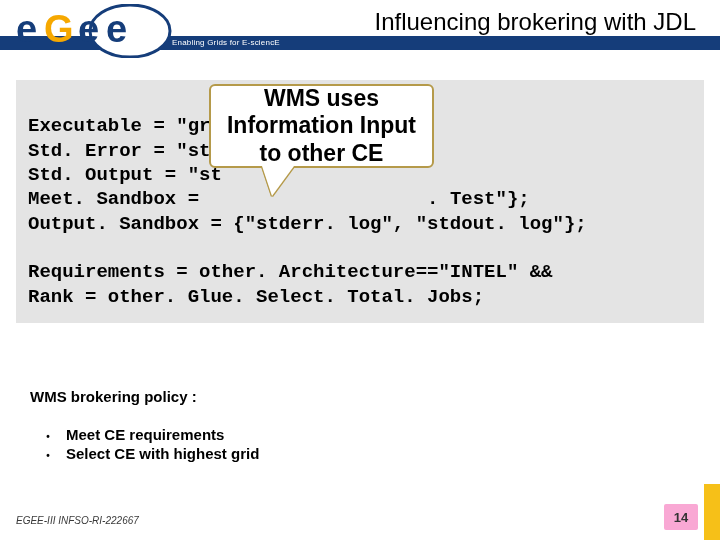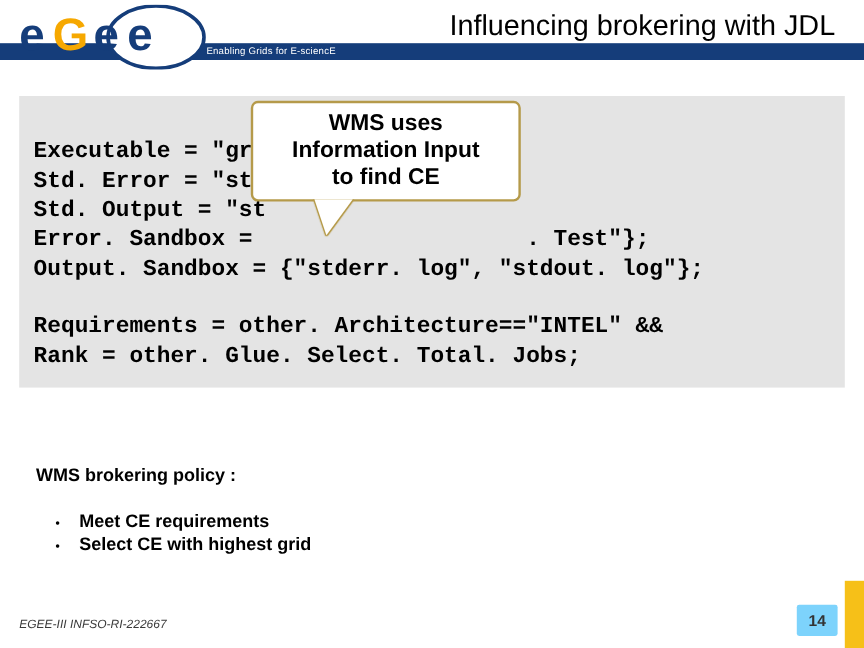--- a/index.html
+++ b/index.html
@@ -32,21 +32,21 @@
     font-family: "Courier New", Courier, monospace;
     font-size: 19px; font-weight: bold; line-height: 1.28;
     white-space: pre; color: #000;
   }
   .code .indent { padding-left: 32px; display: block; }
   .callout {
     position: absolute; left: 193px; top: 4px; width: 225px; height: 84px;
     background: #fff; border: 2px solid #b59a4a; border-radius: 6px;
     display: flex; align-items: center; justify-content: center;
     text-align: center; font-family: Arial, sans-serif;
-    font-size: 19px; font-weight: bold; line-height: 1.18;
+    font-size: 23px; font-weight: bold; line-height: 1.18;
   }
   .callout-tail {
     position: absolute; left: 246px; top: 86px; width: 0; height: 0;
     border-left: 10px solid transparent;
     border-right: 22px solid transparent;
     border-top: 30px solid #fff;
     filter: drop-shadow(0 1px 0 #b59a4a) drop-shadow(1px 0 0 #b59a4a) drop-shadow(-1px 0 0 #b59a4a);
     z-index: 2;
   }
   .policy {
@@ -58,21 +58,21 @@
     font-size: 15px; font-weight: bold;
   }
   .bullets .row { display: flex; align-items: baseline; margin-bottom: 2px; }
   .bullets .dot { width: 36px; text-align: center; font-size: 10px; }
   .footer-id {
     position: absolute; left: 16px; bottom: 14px;
     font-size: 10px; color: #3a3a3a; font-style: italic;
   }
   .pagenum {
     position: absolute; right: 22px; bottom: 10px;
-    width: 34px; height: 26px; background: #7dd3fc;
+    width: 34px; height: 26px; background: #f9a8d4;
     display: flex; align-items: center; justify-content: center;
     font-size: 13px; font-weight: bold; color: #333; border-radius: 2px;
   }
   .yellow-edge {
     position: absolute; right: 0; bottom: 0; width: 16px; height: 56px;
     background: #f6c018;
   }
 </style>
 </head>
 <body>
@@ -88,31 +88,31 @@
     <text x="94" y="38" font-family="Arial" font-size="38" font-weight="bold" fill="#153d7a">e</text>
   </svg>
   <div class="title">Influencing brokering with JDL</div>
 </div>
 
 <div class="codebox">
   <div class="code">
 <span>Executable = "grid. Test";</span>
 <span>Std. Error = "std</span>
 <span>Std. Output = "st</span>
-<span><span>Error. Sandbox = </span>                   <span>. Test"};</span></span>
+<span><span>Meet. Sandbox = </span>                   <span>. Test"};</span></span>
 <span>Output. Sandbox = {"stderr. log", "stdout. log"};</span>
 <span></span>
 <span>Requirements = other. Architecture=="INTEL" &amp;&amp;</span>
 <span>Rank = other. Glue. Select. Total. Jobs;</span></div>
 
   <div class="callout">
     <div>
       <div>WMS uses</div>
       <div>Information Input</div>
-      <div>to find CE</div>
+      <div>to other CE</div>
     </div>
   </div>
   <div class="callout-tail"></div>
 </div>
 
 <div class="policy">WMS brokering policy :</div>
 
 <div class="bullets">
   <div class="row">
     <span class="dot">•</span>

